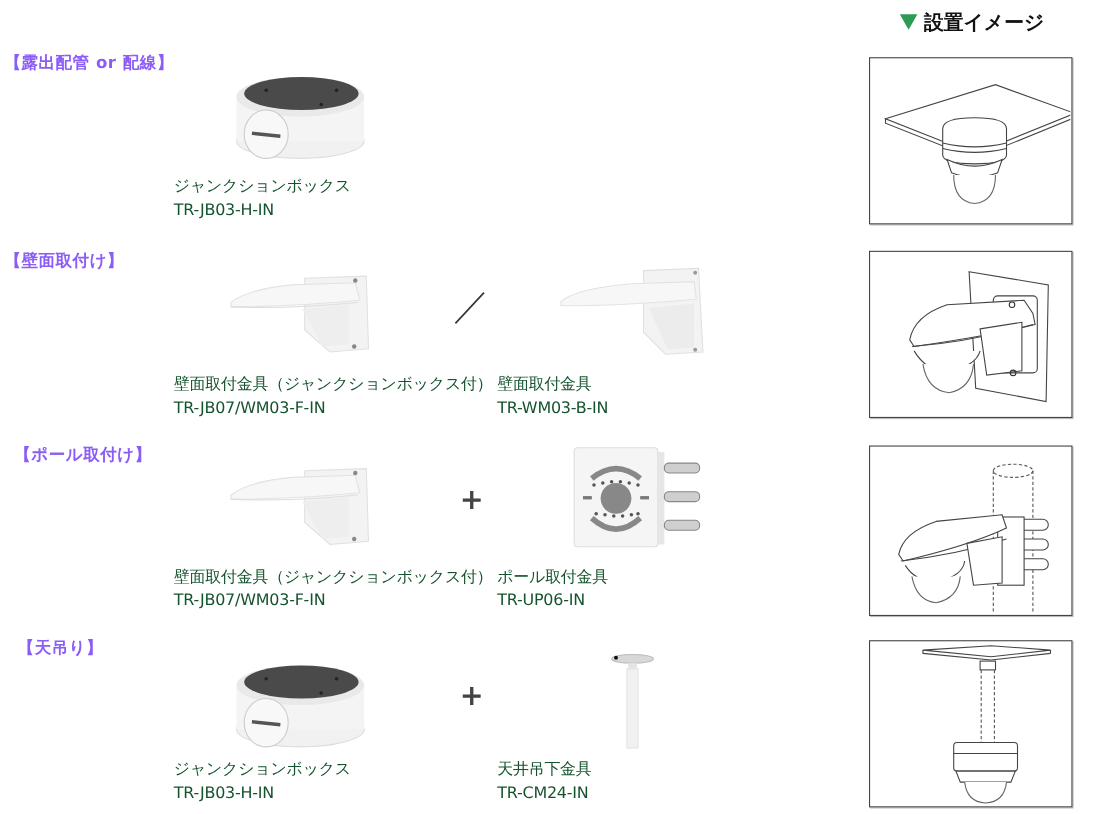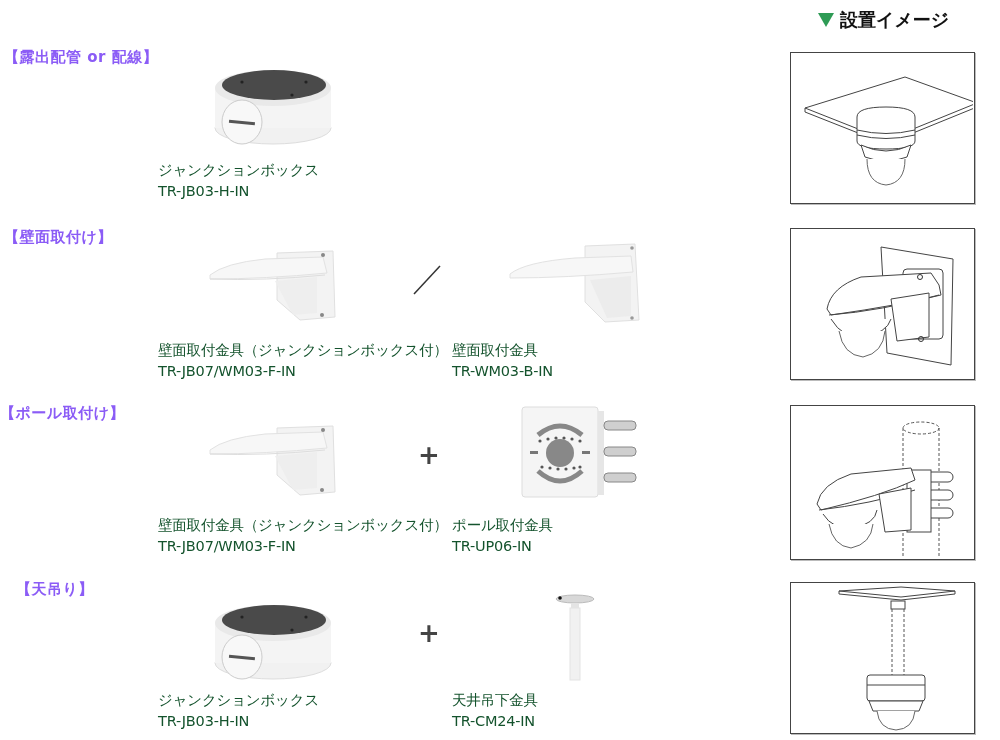--- a/index.html
+++ b/index.html
@@ -96,21 +96,21 @@
     <path d="M36,80 Q40,58 70,48 L140,44 L148,56 L150,66 Q110,76 40,86 Z" fill="#fff" stroke="#444"></path>
     <path d="M38,86 Q90,82 148,66" fill="none" stroke="#444"></path>
     <path d="M40,90 Q52,110 72,108 Q96,104 100,90" fill="#fff" stroke="#444"></path>
     <path d="M48,102 Q52,126 72,128 Q92,124 94,102" fill="#fff" stroke="#666"></path>
     <path d="M100,70 L138,64 L138,108 L106,112 Z" fill="#fff" stroke="#444"></path>
     <circle cx="129" cy="48" r="2.5" fill="none" stroke="#333"></circle>
       <circle cx="130" cy="110" r="2.5" fill="none" stroke="#333"></circle>
   </svg>
 </div>
 
-<div class="abs section-title" style="left:0; top:404px;">【ポール取付け】</div>
+<div class="abs section-title" style="left:13px; top:404px;">【ポール取付け】</div>
 
 <div class="abs" style="left:205px; top:420px;">
   <svg width="140" height="80" viewBox="0 0 140 80">
     <path d="M72,8 L128,6 L130,72 L95,75 L72,55 Z" fill="#f3f3f3" stroke="#e0e0e0"></path>
     <path d="M5,30 Q20,18 60,14 L118,12 L122,28 Q60,34 5,34 Z" fill="#f7f7f7" stroke="#e2e2e2"></path>
     <path d="M5,34 Q60,36 120,30" fill="none" stroke="#ddd"></path>
     <path d="M70,36 L112,32 L112,68 L88,70 Z" fill="#eeeeee"></path>
     <circle cx="118" cy="10" r="2" fill="#888"></circle>
       <circle cx="117" cy="70" r="2" fill="#888"></circle>
   </svg>

